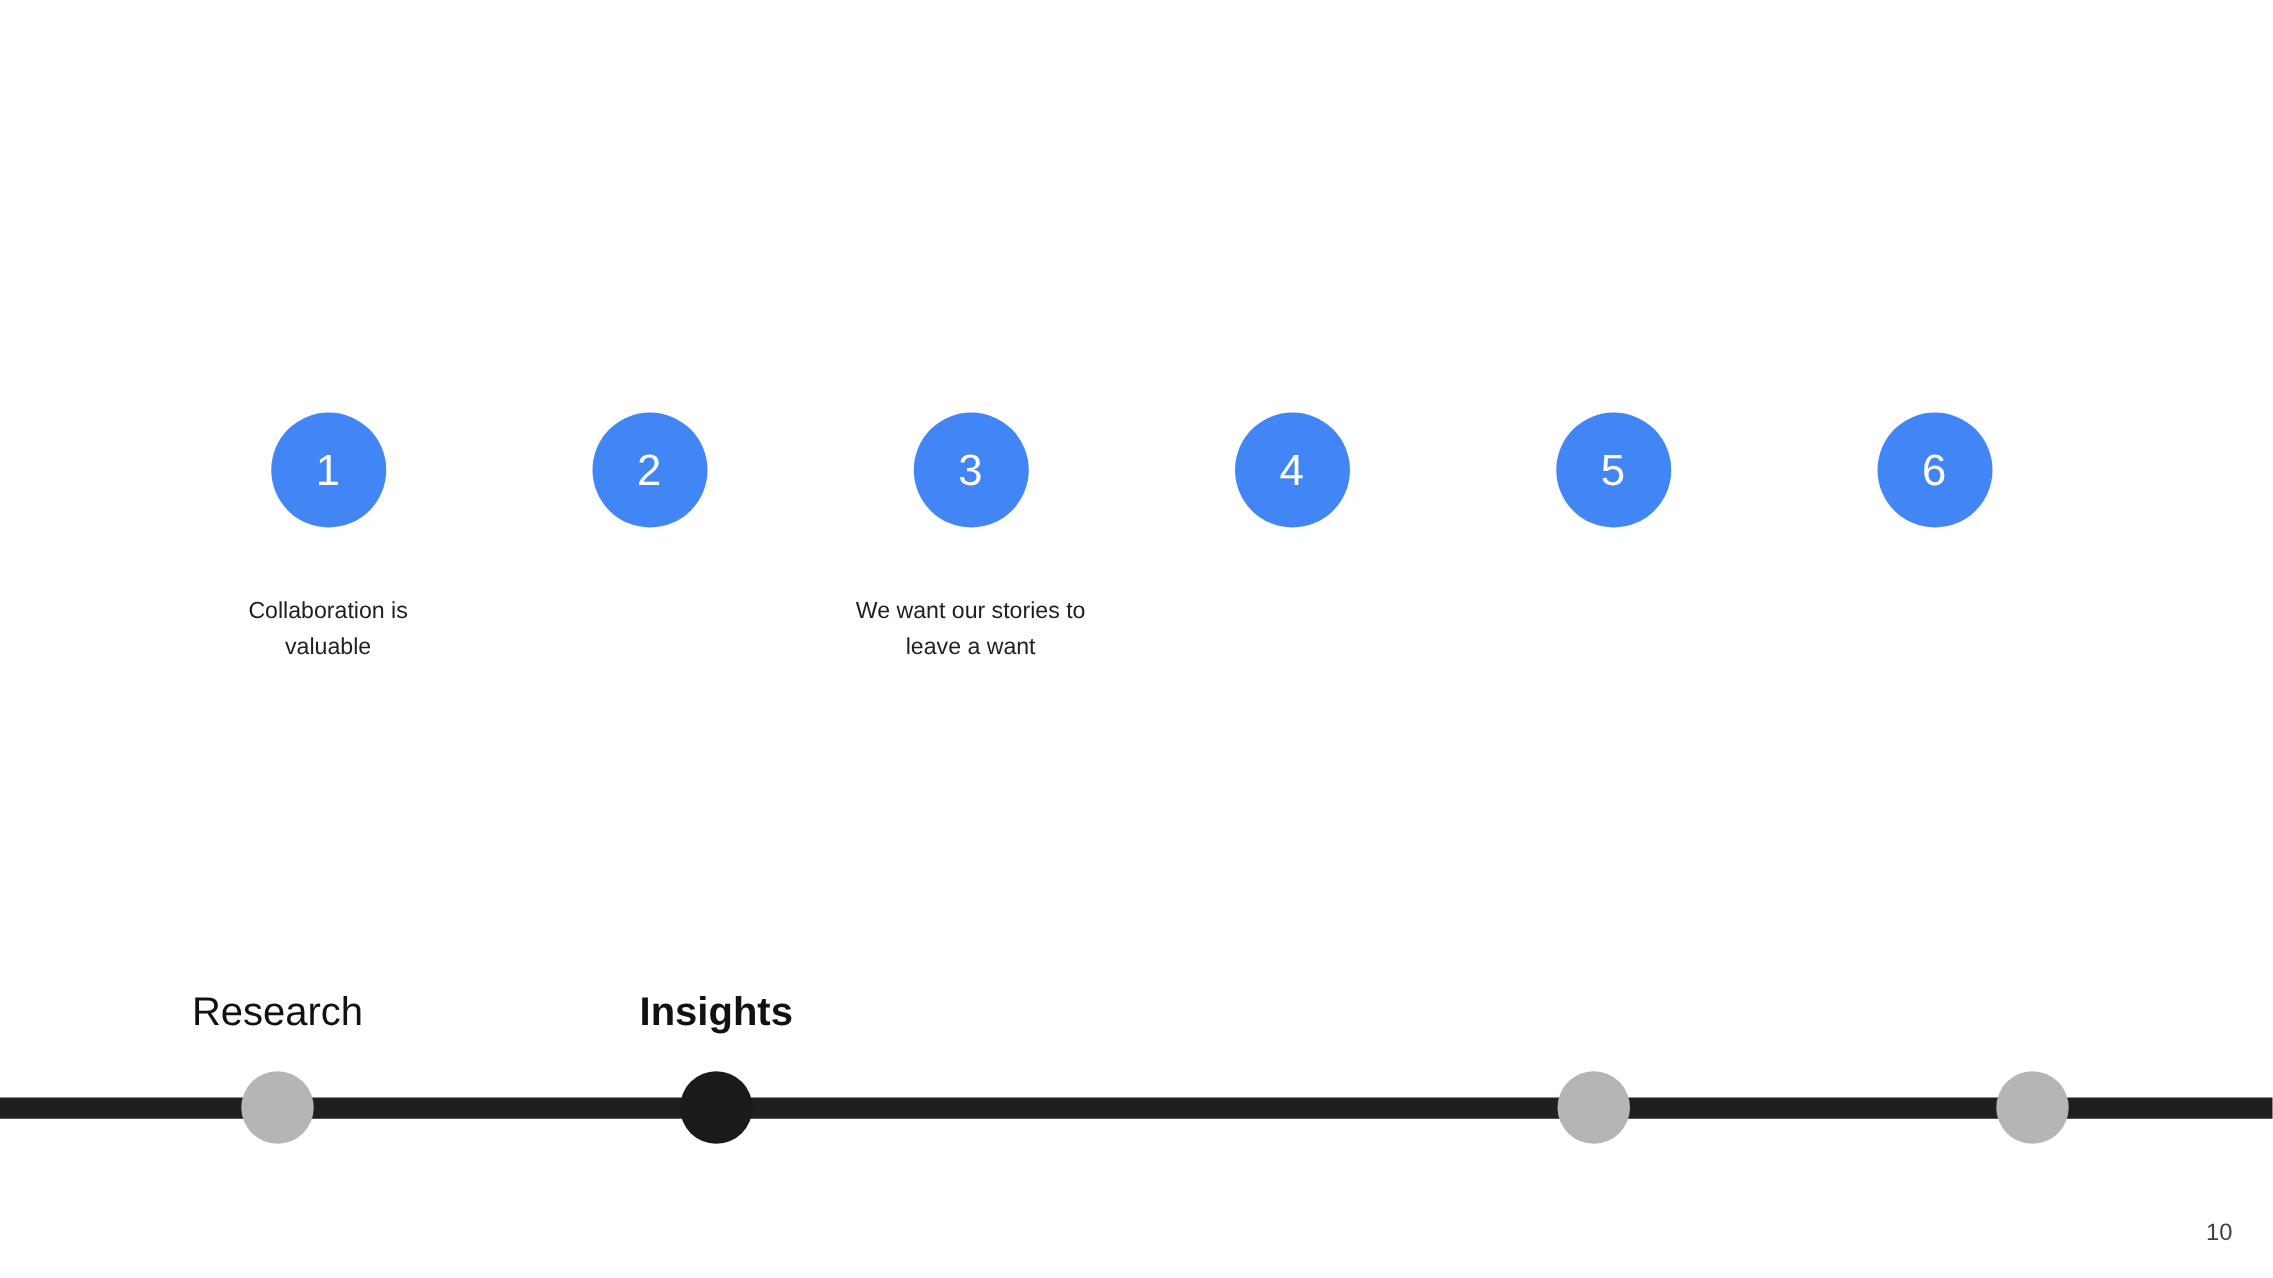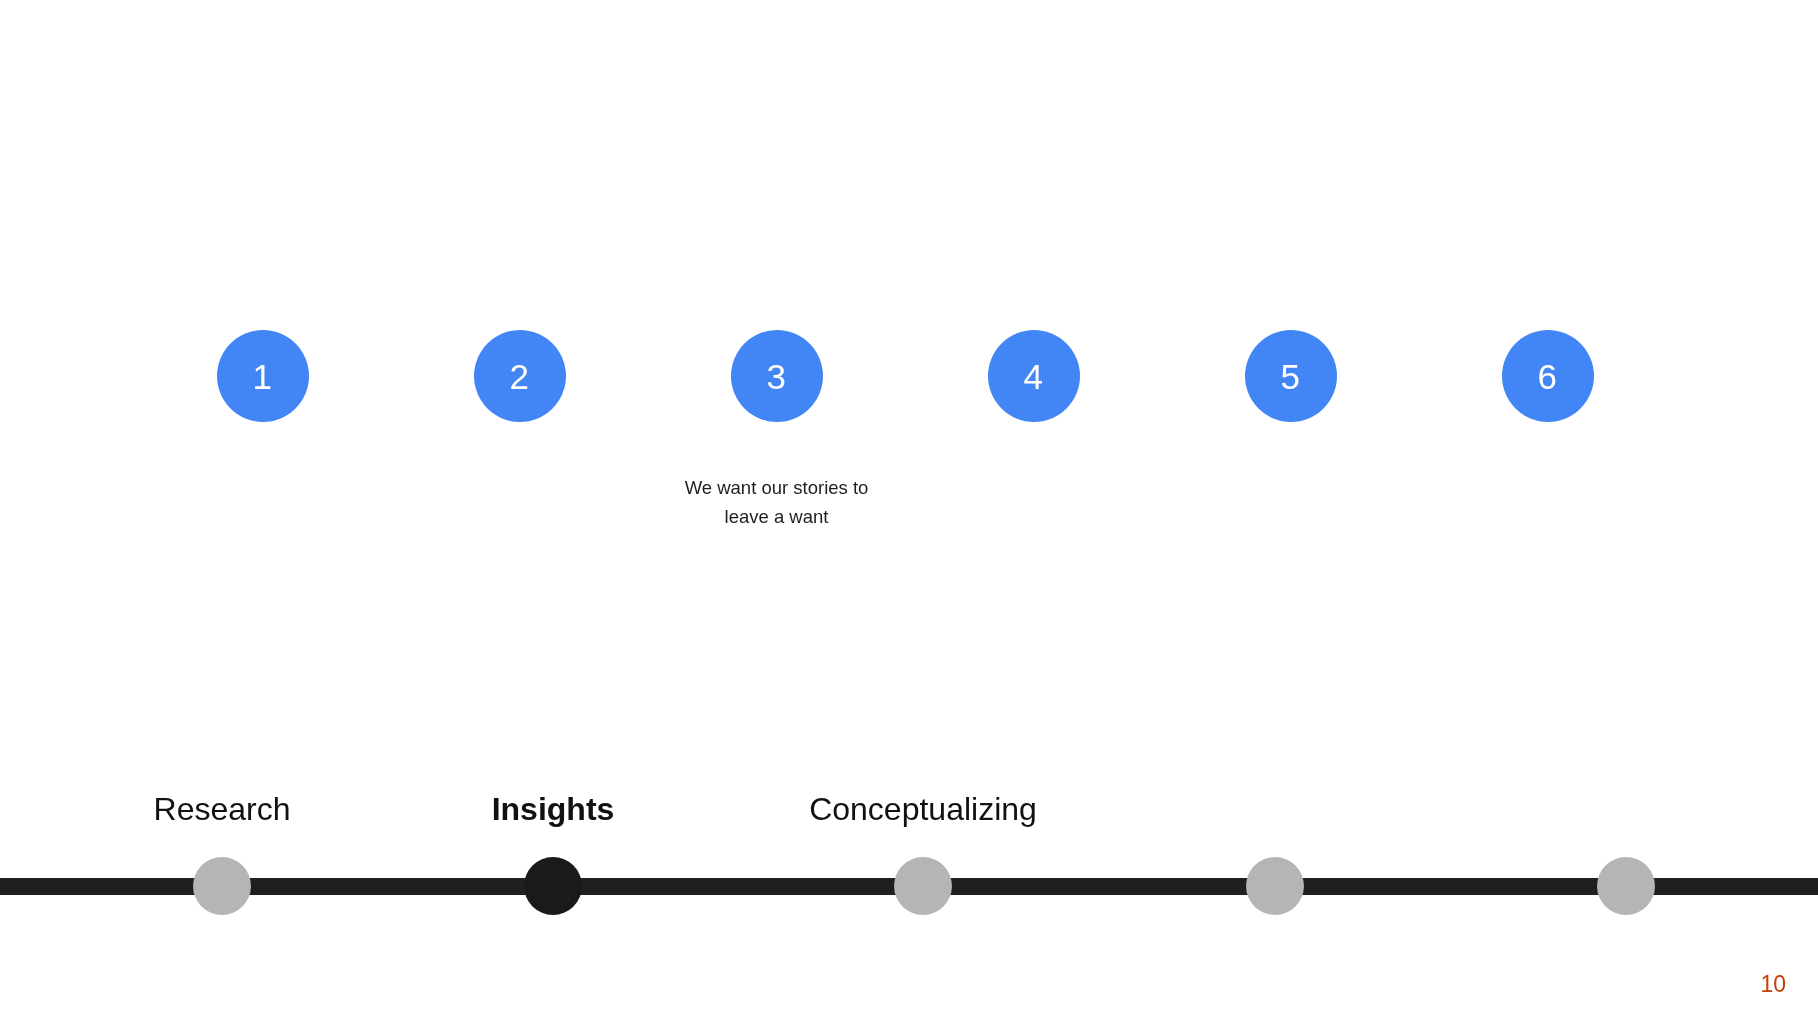--- a/index.html
+++ b/index.html
@@ -139,34 +139,37 @@
 
   .timeline-dot.active {
     background: #1a1a1a;
   }
 
   
   .page-number {
     position: absolute;
     right: 32px;
     bottom: 24px;
-    font-size: 23px;
-    color: #c2410c;
+    font-size: 19px;
+    color: #404040;
     font-weight: 400;
   }
 </style>
 </head>
 <body>
 
 <div class="slide">
 
   <div class="insights-row">
 
     <div class="insight-card">
       <div class="insight-badge">1</div>
+      <div class="insight-text-wrap">
+        <div class="insight-text">Collaboration is valuable</div>
+      </div>
     </div>
 
     <div class="insight-card">
       <div class="insight-badge">2</div>
     </div>
 
     <div class="insight-card">
       <div class="insight-badge">3</div>
       <div class="insight-text-wrap">
         <div class="insight-text">We want our stories to leave a want</div>
@@ -190,29 +193,25 @@
   <div class="timeline">
     <div class="timeline-bar"></div>
 
     <div class="timeline-stops">
 
       <div class="timeline-stop" style="left: 222px;">
         <div class="timeline-label">Research</div>
         <div class="timeline-dot"></div>
       </div>
 
-      <div class="timeline-stop" style="left: 553px;">
+      <div class="timeline-stop" style="left: 573px;">
         <div class="timeline-label active">Insights</div>
         <div class="timeline-dot active"></div>
       </div>
 
-      <div class="timeline-stop" style="left: 923px;">
-        <div class="timeline-label">Conceptualizing</div>
-        <div class="timeline-dot"></div>
-      </div>
 
       <div class="timeline-stop" style="left: 1275px;">
         <div class="timeline-dot"></div>
       </div>
 
       <div class="timeline-stop" style="left: 1626px;">
         <div class="timeline-dot"></div>
       </div>
 
     </div>

